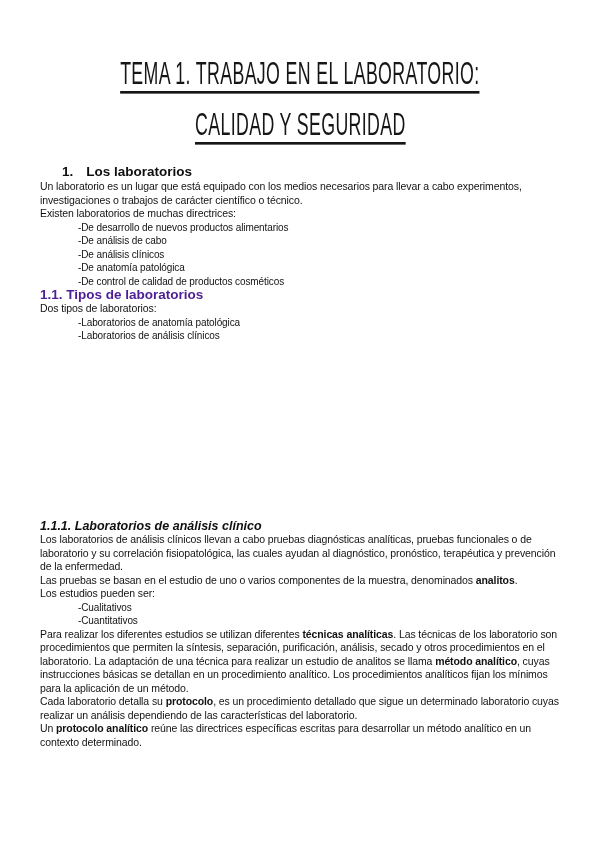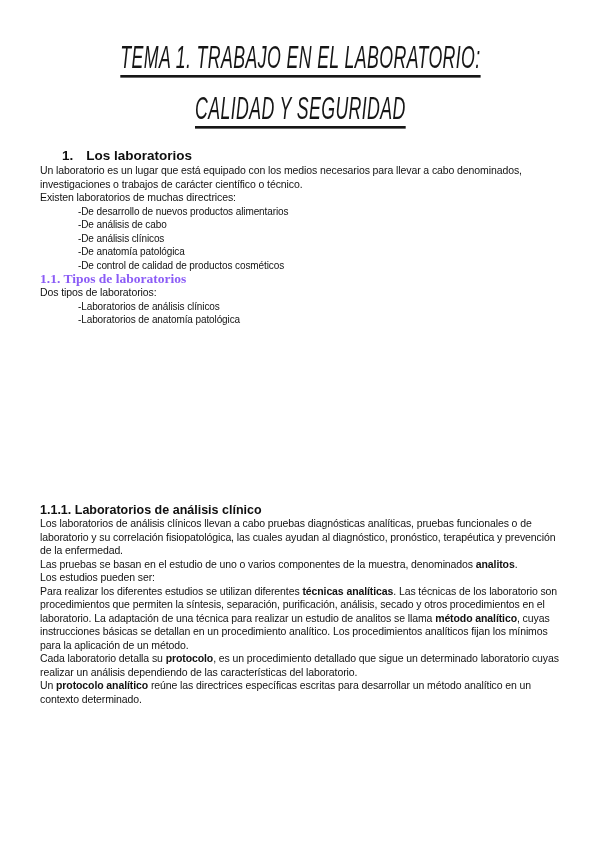--- a/index.html
+++ b/index.html
@@ -9,21 +9,21 @@
     background: #ffffff;
     color: #111111;
     font-family: "Liberation Sans", sans-serif;
     overflow: hidden;
   }
   .page {
     width: 600px; height: 848px;
     padding: 0 40px;
   }
   
-  .title-wrap { padding-top: 42px; font-style: italic; }
+  .title-wrap { padding-top: 58px; }
   .title-line { text-align: center; height: 51px; }
   .title-text {
     display: inline-block;
     font-size: 24px;
     font-weight: 400;
     line-height: 24px;
     white-space: nowrap;
     letter-spacing: 0.5px;
     color: #161616;
     transform: scale(0.74, 1.32);
@@ -41,29 +41,29 @@
     font-size: 13.5px;
     font-weight: bold;
     line-height: 16px;
     color: #0f0f0f;
   }
   .h2 {
     margin: 0;
     font-size: 13.5px;
     font-weight: bold;
     line-height: 14px;
-    color: #8b5cf6;
-    font-family: Liberation Serif, serif;
+    color: #4c1d95;
   }
   .h3 {
     margin: 0;
     font-size: 12.5px;
     font-weight: bold;
     line-height: 14.5px;
     color: #0f0f0f;
+    font-style: italic;
   }
   
   .content { width: 520px; }
   .para {
     margin: 0;
     font-size: 10.5px;
     line-height: 13.5px;
     letter-spacing: -0.1px;
     color: #121212;
   }
@@ -90,41 +90,45 @@
       <span class="title-text">CALIDAD Y SEGURIDAD</span>
     </div>
   </div>
 
   <div class="content">
 
     <h1 class="h1">
       <span>1.</span>
       <span>Los laboratorios</span>
     </h1>
-    <p class="para">Un laboratorio es un lugar que está equipado con los medios necesarios para llevar a cabo denominados, investigaciones o trabajos de carácter científico o técnico.</p>
+    <p class="para">Un laboratorio es un lugar que está equipado con los medios necesarios para llevar a cabo experimentos, investigaciones o trabajos de carácter científico o técnico.</p>
     <p class="para">Existen laboratorios de muchas directrices:</p>
     <div class="indent-list">
       <div class="list-line">-De desarrollo de nuevos productos alimentarios</div>
       <div class="list-line">-De análisis de cabo</div>
       <div class="list-line">-De análisis clínicos</div>
       <div class="list-line">-De anatomía patológica</div>
       <div class="list-line">-De control de calidad de productos cosméticos</div>
     </div>
 
     <h2 class="h2">1.1. Tipos de laboratorios</h2>
     <p class="para">Dos tipos de laboratorios:</p>
     <div class="indent-list">
+      <div class="list-line">-Laboratorios de anatomía patológica</div>
       <div class="list-line">-Laboratorios de análisis clínicos</div>
-      <div class="list-line">-Laboratorios de anatomía patológica</div>
     </div>
 
     <div class="spacer"></div>
 
     <h3 class="h3">1.1.1. Laboratorios de análisis clínico</h3>
     <p class="para">Los laboratorios de análisis clínicos llevan a cabo pruebas diagnósticas analíticas, pruebas funcionales o de laboratorio y su correlación fisiopatológica, las cuales ayudan al diagnóstico, pronóstico, terapéutica y prevención de la enfermedad.</p>
     <p class="para"><span>Las pruebas se basan en el estudio de uno o varios componentes de la muestra, denominados </span><b>analitos</b><span>.</span></p>
     <p class="para">Los estudios pueden ser:</p>
+    <div class="indent-list">
+      <div class="list-line">-Cualitativos</div>
+      <div class="list-line">-Cuantitativos</div>
+    </div>
     <p class="para"><span>Para realizar los diferentes estudios se utilizan diferentes </span><b>técnicas analíticas</b><span>. Las técnicas de los laboratorio son procedimientos que permiten la síntesis, separación, purificación, análisis, secado y otros procedimientos en el laboratorio. La adaptación de una técnica para realizar un estudio de analitos se llama </span><b>método analítico</b><span>, cuyas instrucciones básicas se detallan en un procedimiento analítico. Los procedimientos analíticos fijan los mínimos para la aplicación de un método.</span></p>
     <p class="para"><span>Cada laboratorio detalla su </span><b>protocolo</b><span>, es un procedimiento detallado que sigue un determinado laboratorio cuyas realizar un análisis dependiendo de las características del laboratorio.</span></p>
     <p class="para"><span>Un </span><b>protocolo analítico</b><span> reúne las directrices específicas escritas para desarrollar un método analítico en un contexto determinado.</span></p>
 
   </div>
 </div>
 
 </body></html>

